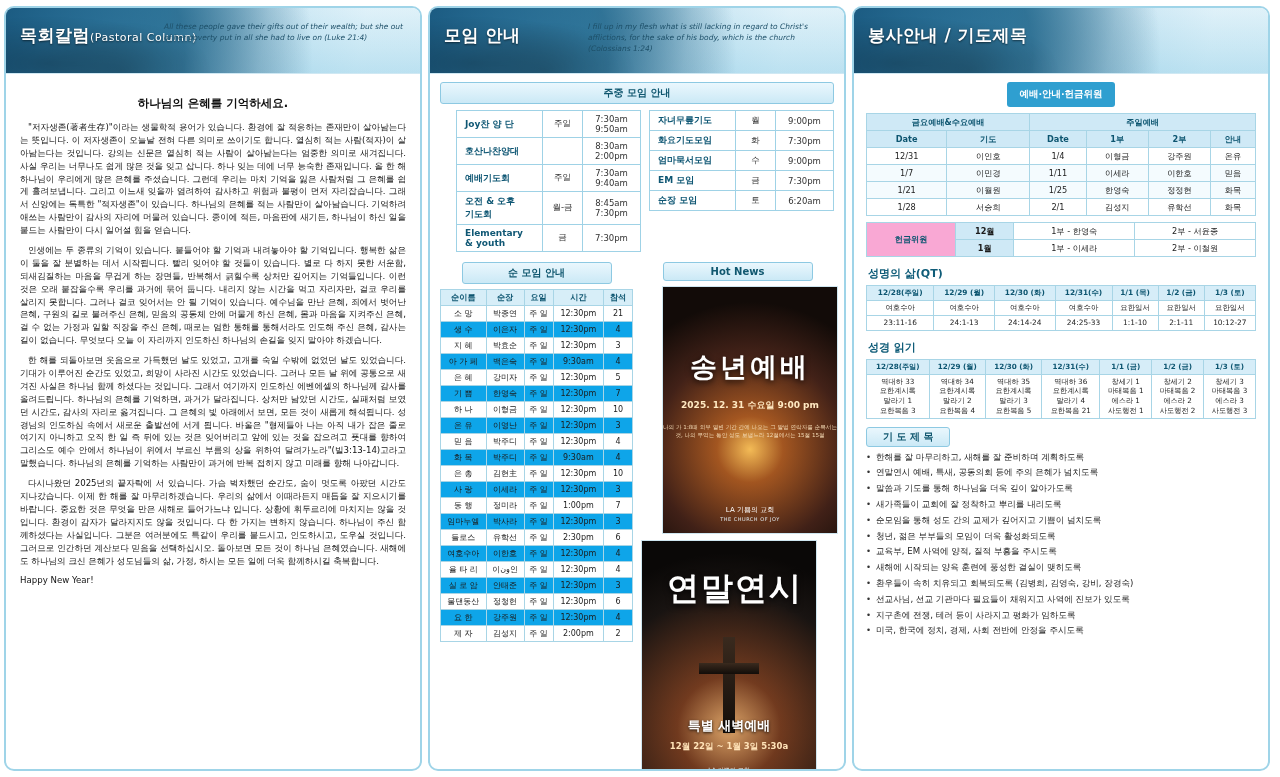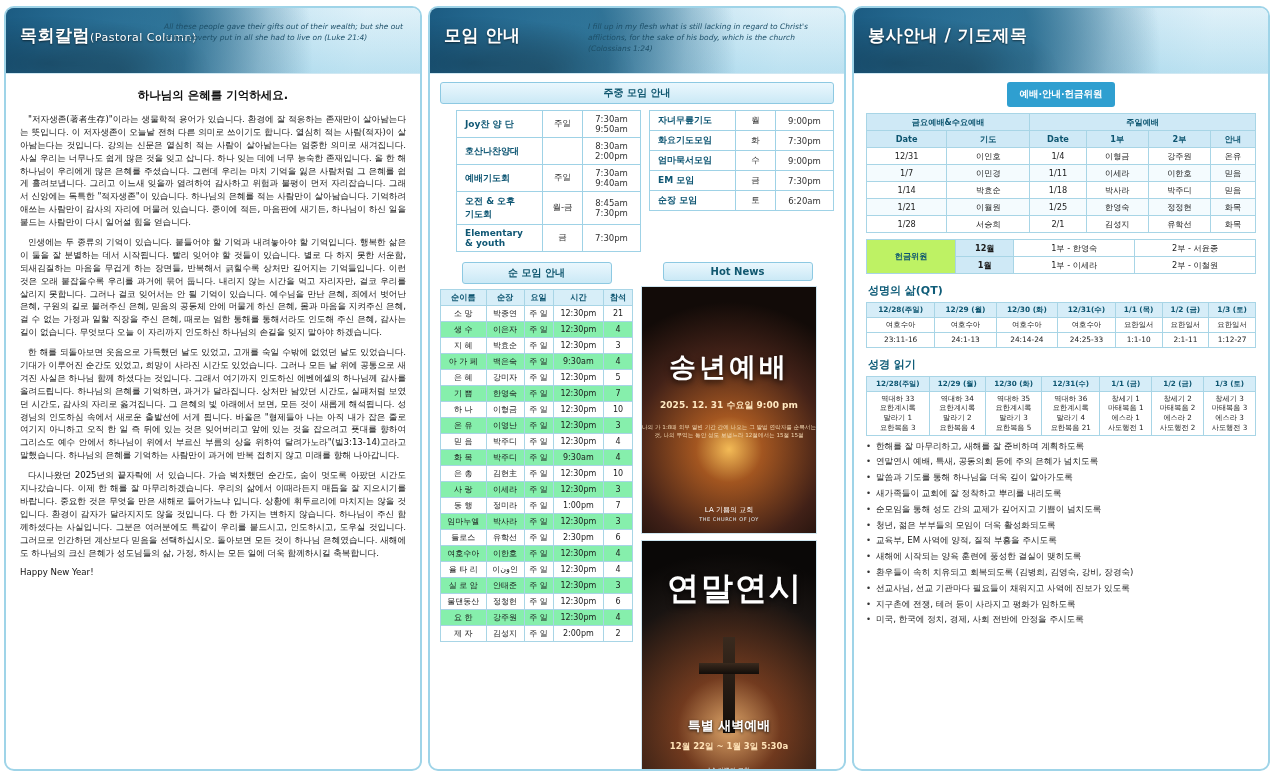--- a/index.html
+++ b/index.html
@@ -50,21 +50,21 @@
   .hdr-title .sub { font-size:11px; font-weight:normal; }
   .hdr-verse {
     position:absolute; right:10px; top:14px; z-index:3;
     width:246px; 
     font-size:7.5px; font-style:italic; color:#1d4f68; line-height:1.45;
   }
   
   .c1-body { padding:10px 14px 6px 14px; }
   .c1-lead {
     text-align:center; font-weight:bold; font-size:11.5px; color:#111;
-    margin:4px 0 10px 0;
+    margin:12px 0 10px 0;
   }
   .c1-body p {
     margin:0 0 7px 0;
     font-size:8.6px;
     line-height:1.5;
     text-align:justify;
     text-indent:8px;
     color:#111;
   }
   .c1-body p.noind { text-indent:0; }
@@ -92,30 +92,31 @@
   .c2-body { padding:8px 10px 6px 10px; }
   .mt { width:100%; border-collapse:collapse; font-size:8.5px; }
   .mt td { border:1px solid #9fd2e6; padding:3px 4px; }
   .mt .nm { text-align:left; padding-left:8px; font-weight:bold; color:#0f5774; font-size:9px; }
   .mt .wd { width:40px; color:#333; }
   .mt .tm { width:58px; color:#333; text-align:center; }
   .two-col { display:flex; gap:8px; }
   .two-col > div { flex:1; }
   
   .soon td { font-size:8px; padding:2px 2px; }
-  .soon .pink { background:#86efac; }
+  .soon .pink { background:#0ea5e9; }
   
   .poster {
     width:176px; border:1px solid #cfe6f0; background:#000; overflow:hidden; position:relative;
   }
   .poster.top {
     height:248px;
     background:
       radial-gradient(circle at 50% 66%, rgba(255,196,90,.95) 0%, rgba(210,110,40,.75) 18%, rgba(70,35,25,.9) 52%, #120b08 80%),
       linear-gradient(#2a1a12, #0b0706);
+    margin-left: 21px;
   }
   .poster .ptitle {
     position:absolute; left:0; right:0; top:62px; text-align:center;
     font-size:27px; font-weight:bold; color:#ffffff; letter-spacing:3px;
     text-shadow:0 2px 6px rgba(0,0,0,.85);
   }
   .poster .pdate {
     position:absolute; left:0; right:0; top:112px; text-align:center;
     font-size:9px; color:#ffe9c2; font-weight:bold;
   }
@@ -163,21 +164,21 @@
   .c3-body { padding:8px 12px 6px 12px; }
   .bluebar {
     display:inline-block; background:#2f9fd0; color:#fff; font-weight:bold;
     font-size:9.5px; padding:6px 12px; border-radius:3px;
   }
   .t3 { font-size:8.2px; }
   .t3 th { background:#d6edf8; }
   .t3 td { padding:2.5px 2px; }
   .hdr3 { background:#cfe9f6 !important; font-weight:bold; color:#0d5570; }
   .lightrow { background:#f4fbfe; }
-  .offer-left { background:#bef264; font-weight:bold; color:#0d5570; }
+  .offer-left { background:#f9a8d4; font-weight:bold; color:#0d5570; }
   ul.pray { list-style:none; margin:4px 0 0 0; padding:0; }
   ul.pray li {
     font-size:8.6px; line-height:1.55; margin-bottom:2.5px; padding-left:10px; position:relative;
   }
   ul.pray li:before {
     content:"•"; position:absolute; left:0; top:0; color:#333;
   }
   .qt-tbl td, .qt-tbl th { font-size:7.4px; padding:2px 1px; line-height:1.35; }
   .bible-tbl td, .bible-tbl th { font-size:7.2px; padding:2px 1px; line-height:1.35; }
 </style>
@@ -508,28 +509,20 @@
               <td>온유</td>
             </tr>
             <tr class="lightrow">
               <td>1/7</td>
               <td>이민경</td>
               <td>1/11</td>
               <td>이세라</td>
               <td>이한호</td>
               <td>믿음</td>
             </tr>
-            <tr>
-              <td>1/14</td>
-              <td>박효순</td>
-              <td>1/18</td>
-              <td>박사라</td>
-              <td>박주디</td>
-              <td>믿음</td>
-            </tr>
             <tr class="lightrow">
               <td>1/21</td>
               <td>이월원</td>
               <td>1/25</td>
               <td>한영숙</td>
               <td>정정현</td>
               <td>화목</td>
             </tr>
             <tr>
               <td>1/28</td>
@@ -581,21 +574,21 @@
               <td>요한일서</td>
               <td>요한일서</td>
             </tr>
             <tr>
               <td>23:11-16</td>
               <td>24:1-13</td>
               <td>24:14-24</td>
               <td>24:25-33</td>
               <td>1:1-10</td>
               <td>2:1-11</td>
-              <td>1:12-27</td>
+              <td>10:12-27</td>
             </tr>
           </tbody>
       </table>
 
       <div class="sec-title">성경 읽기</div>
       <table class="t3 bible-tbl">
         <thead>
             <tr id="bible-head">
               <th>12/28(주일)</th>
               <th>12/29 (월)</th>
@@ -612,20 +605,23 @@
               <td>역대하 34<br>요한계시록<br>말라기 2<br>요한복음 4</td>
               <td>역대하 35<br>요한계시록<br>말라기 3<br>요한복음 5</td>
               <td>역대하 36<br>요한계시록<br>말라기 4<br>요한복음 21</td>
               <td>창세기 1<br>마태복음 1<br>에스라 1<br>사도행전 1</td>
               <td>창세기 2<br>마태복음 2<br>에스라 2<br>사도행전 2</td>
               <td>창세기 3<br>마태복음 3<br>에스라 3<br>사도행전 3</td>
             </tr>
           </tbody>
       </table>
 
+      <div style="margin-top:8px;">
+        <span class="pill" style="display:inline-block; padding:2px 16px;">기 도 제 목</span>
+      </div>
       <ul class="pray" id="prayer-list">
           <li>한해를 잘 마무리하고, 새해를 잘 준비하며 계획하도록</li>
           <li>연말연시 예배, 특새, 공동의회 등에 주의 은혜가 넘치도록</li>
           <li>말씀과 기도를 통해 하나님을 더욱 깊이 알아가도록</li>
           <li>새가족들이 교회에 잘 정착하고 뿌리를 내리도록</li>
           <li>순모임을 통해 성도 간의 교제가 깊어지고 기쁨이 넘치도록</li>
           <li>청년, 젊은 부부들의 모임이 더욱 활성화되도록</li>
           <li>교육부, EM 사역에 양적, 질적 부흥을 주시도록</li>
           <li>새해에 시작되는 양육 훈련에 풍성한 결실이 맺히도록</li>
           <li>환우들이 속히 치유되고 회복되도록 (김병희, 김영숙, 강비, 장경숙)</li>

